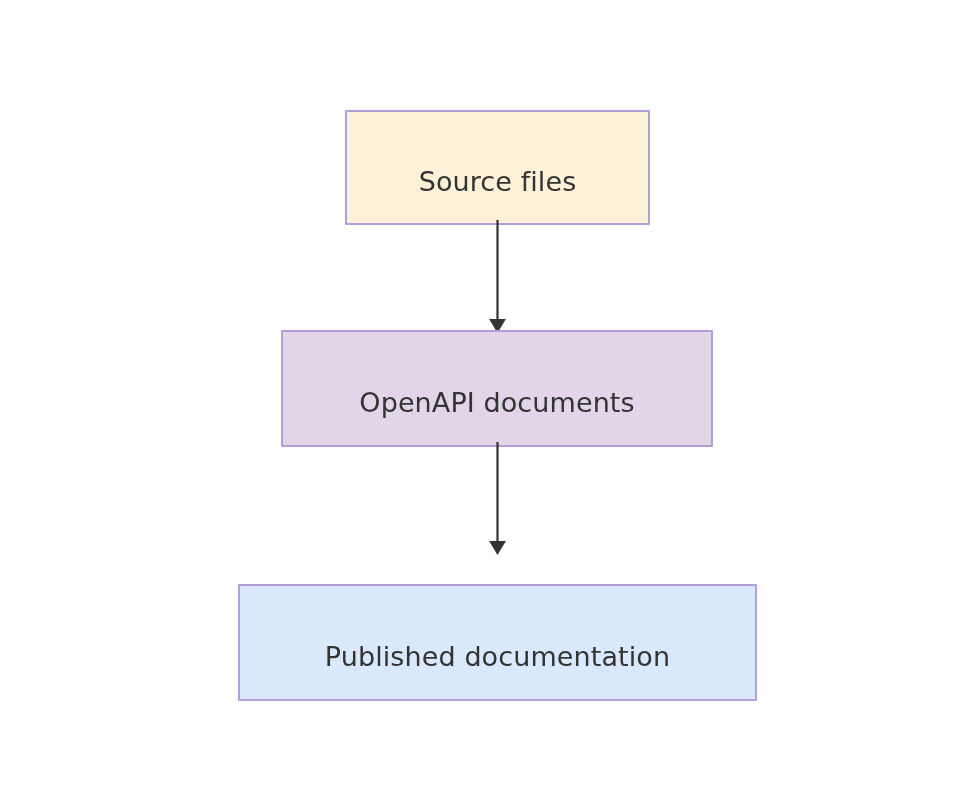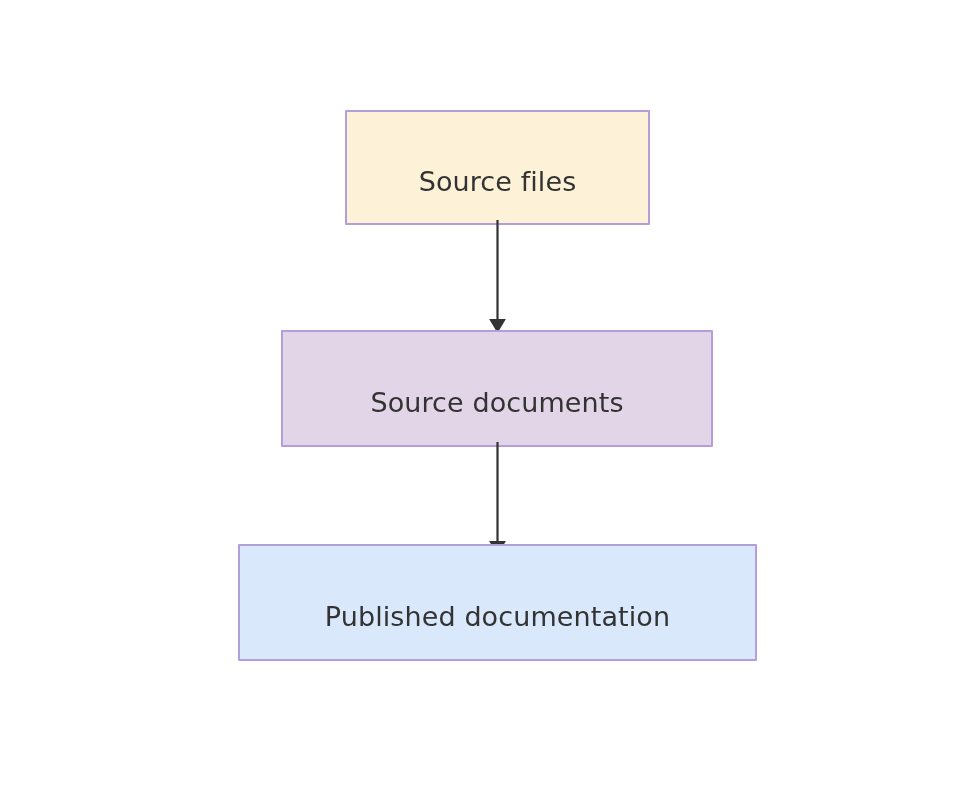--- a/index.html
+++ b/index.html
@@ -48,21 +48,21 @@
   }
   #node-openapi-documents {
     left: 281px;
     top: 330px;
     width: 432px;
     height: 117px;
     background: #e1d5e7;
   }
   #node-published-documentation {
     left: 238px;
-    top: 544px;
+    top: 584px;
     width: 519px;
     height: 117px;
     background: #dae8fc;
   }
   .flow-edge {
     position: absolute;
     overflow: visible;
   }
   #edge-source-to-openapi {
     left: 455px;
@@ -85,21 +85,21 @@
   <div class="flow-node" id="node-source-files" style="background: rgb(253, 242, 215); border-color: rgb(179, 157, 219);">
     <span class="flow-node-label" style="color: rgb(51, 51, 51);">Source files</span>
   </div>
 
   <svg class="flow-edge" id="edge-source-to-openapi" viewBox="0 0 85 115" width="85" height="115">
     <line x1="42.5" y1="0" x2="42.5" y2="101" stroke="#333333" stroke-width="2.2"></line>
     <polygon points="34.1,99 50.9,99 42.5,113" fill="#333333"></polygon>
   </svg>
 
   <div class="flow-node" id="node-openapi-documents" style="background: rgb(225, 213, 231); border-color: rgb(179, 157, 219);">
-    <span class="flow-node-label" style="color: rgb(51, 51, 51);">Source documents</span>
+    <span class="flow-node-label" style="color: rgb(51, 51, 51);">OpenAPI documents</span>
   </div>
 
   <svg class="flow-edge" id="edge-openapi-to-published" viewBox="0 0 85 115" width="85" height="115">
     <line x1="42.5" y1="0" x2="42.5" y2="101" stroke="#333333" stroke-width="2.2"></line>
     <polygon points="34.1,99 50.9,99 42.5,113" fill="#333333"></polygon>
   </svg>
 
   <div class="flow-node" id="node-published-documentation" style="background: rgb(218, 232, 252); border-color: rgb(179, 157, 219);">
     <span class="flow-node-label" style="color: rgb(51, 51, 51);">Published documentation</span>
   </div>

